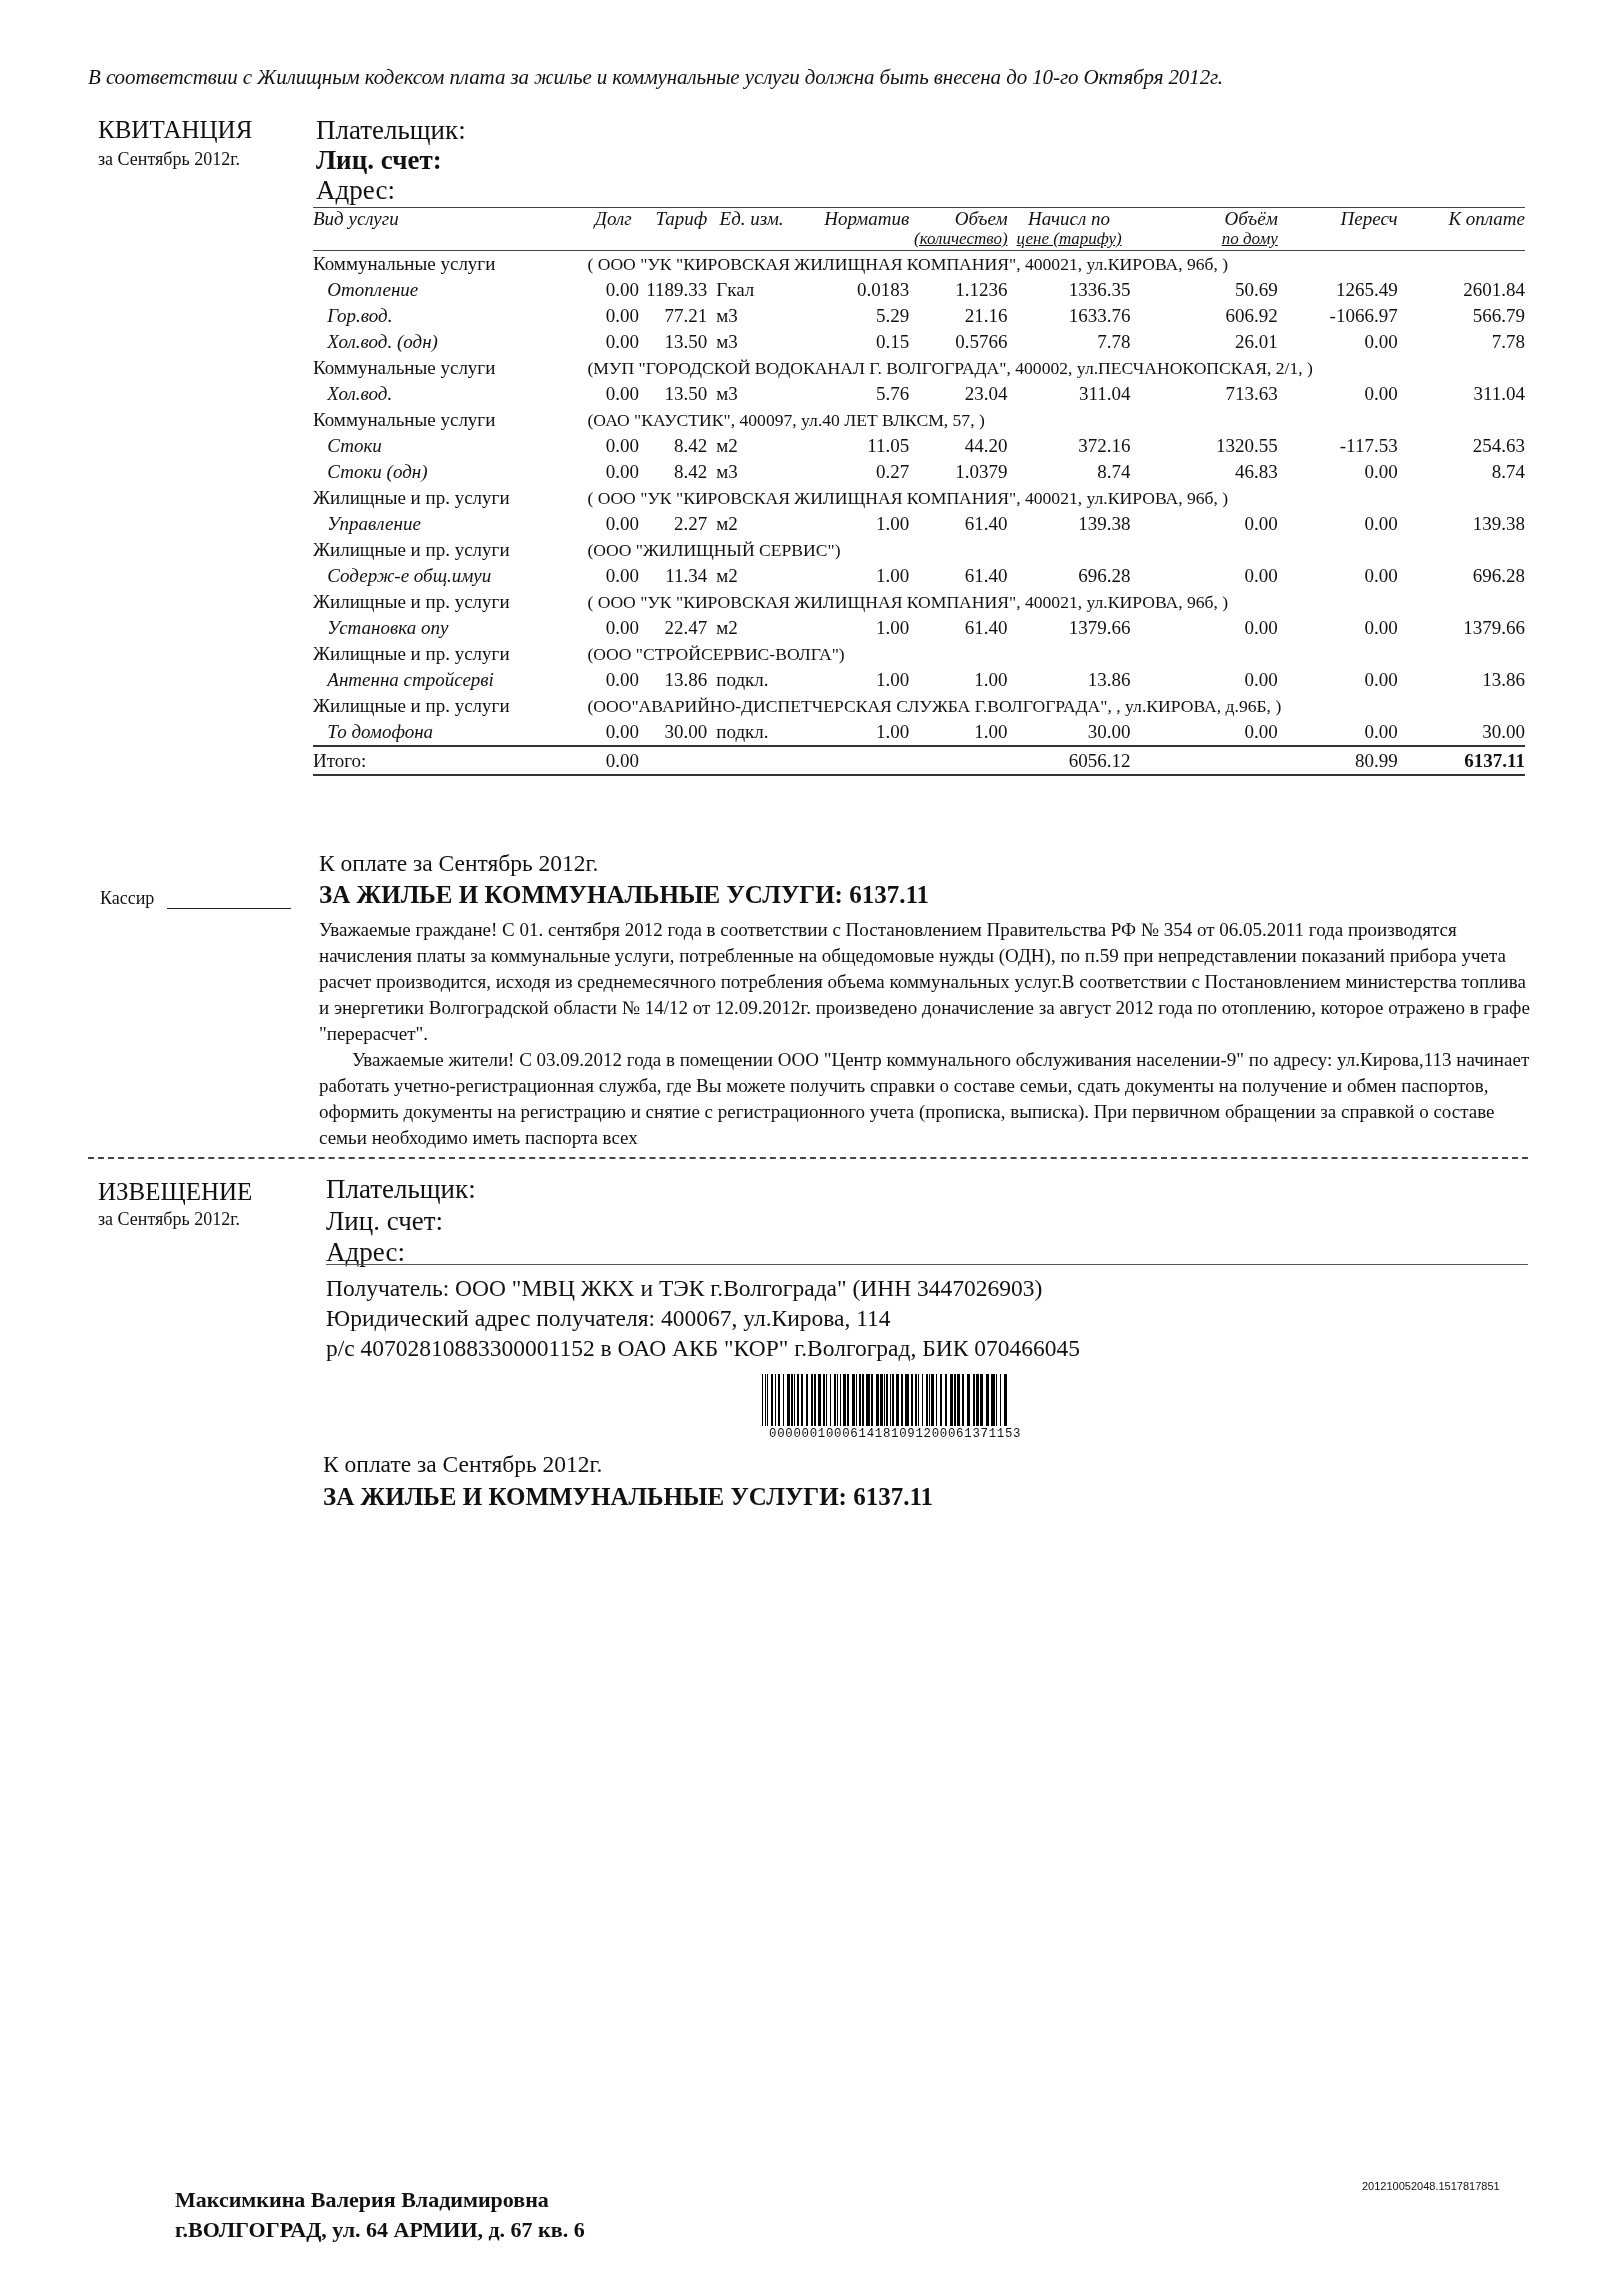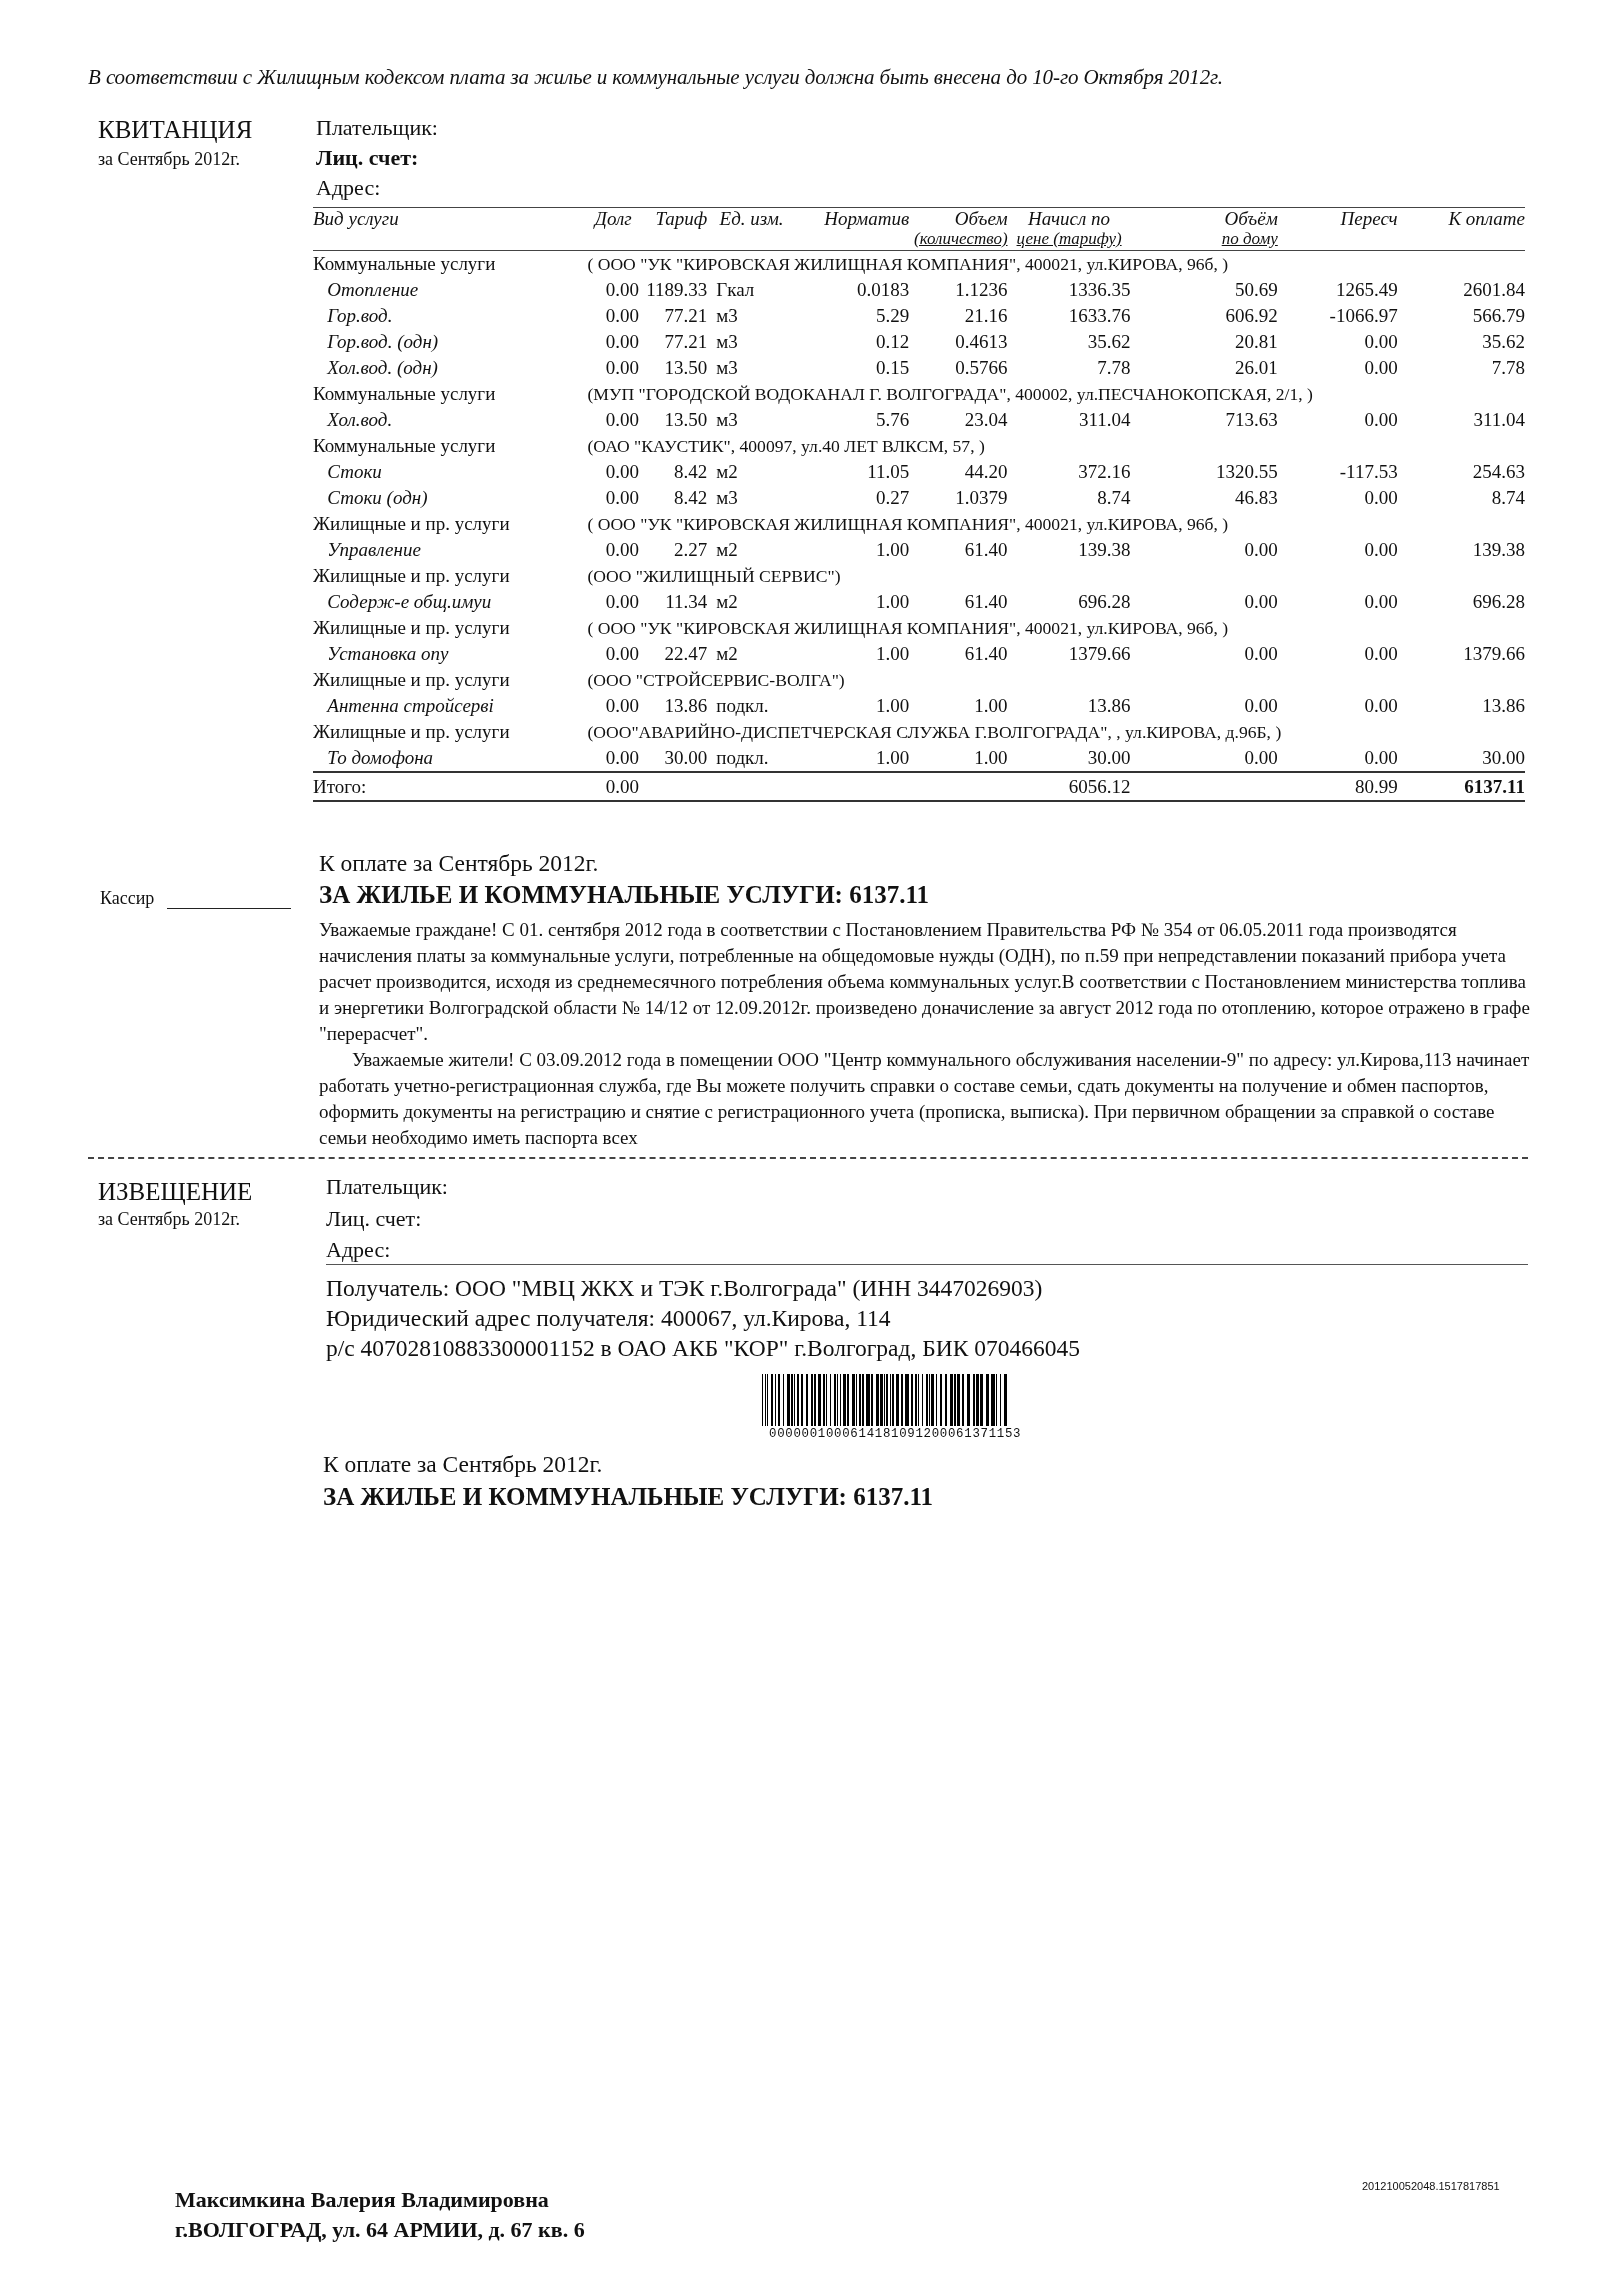--- a/index.html
+++ b/index.html
@@ -1,21 +1,21 @@
 <!DOCTYPE html>
 <html style="font-size:10.4px"><head>
 <meta charset="utf-8">
 <style>
   html, body { margin:0; padding:0; background:#ffffff; }
   body { width:1616px; height:2284px; position:relative; overflow:hidden; color:#111; font-family:"Liberation Serif","DejaVu Serif",serif; }
   .abs { position:absolute; }
   .notice { left:88px; top:65px; font-size:21px; font-style:italic; white-space:nowrap; letter-spacing:-0.1px; }
   .section-title { left:98px; font-size:25px; white-space:nowrap; }
   .section-sub { left:98px; font-size:18px; white-space:nowrap; }
-  .lbl { font-size:22px; white-space:nowrap; }
+  .lbl { font-size:27px; white-space:nowrap; }
   .lbl.bold { font-weight:bold; }
   .hline { position:absolute; height:0; border-top:2px solid #333; }
   .hline.thin { border-top:1.3px solid #555; }
   .dashed { position:absolute; height:0; border-top:2px dashed #444; }
 
   table.svc { position:absolute; left:313px; top:207px; width:1212px; border-collapse:collapse; font-size:19px; }
   table.svc th { font-weight:normal; font-style:italic; font-size:19px; padding:0; vertical-align:top; height:42px; }
   table.svc th .sub { display:block; font-size:17px; margin-top:-1.3px;text-decoration:underline; }
   table.svc td { padding:0; height:26px; white-space:nowrap; vertical-align:middle; }
   table.svc td.num { text-align:right; }
@@ -102,32 +102,20 @@
         <td class="num">77.21</td>
         <td class="unit">м3</td>
         <td class="num">5.29</td>
         <td class="num">21.16</td>
         <td class="num">1633.76</td>
         <td class="num">606.92</td>
         <td class="num">-1066.97</td>
         <td class="num">566.79</td>
       </tr>
       <tr class="item">
-        <td class="name">Гор.вод. (одн)</td>
-        <td class="num">0.00</td>
-        <td class="num">77.21</td>
-        <td class="unit">м3</td>
-        <td class="num">0.12</td>
-        <td class="num">0.4613</td>
-        <td class="num">35.62</td>
-        <td class="num">20.81</td>
-        <td class="num">0.00</td>
-        <td class="num">35.62</td>
-      </tr>
-      <tr class="item">
         <td class="name">Хол.вод. (одн)</td>
         <td class="num">0.00</td>
         <td class="num">13.50</td>
         <td class="unit">м3</td>
         <td class="num">0.15</td>
         <td class="num">0.5766</td>
         <td class="num">7.78</td>
         <td class="num">26.01</td>
         <td class="num">0.00</td>
         <td class="num">7.78</td>

